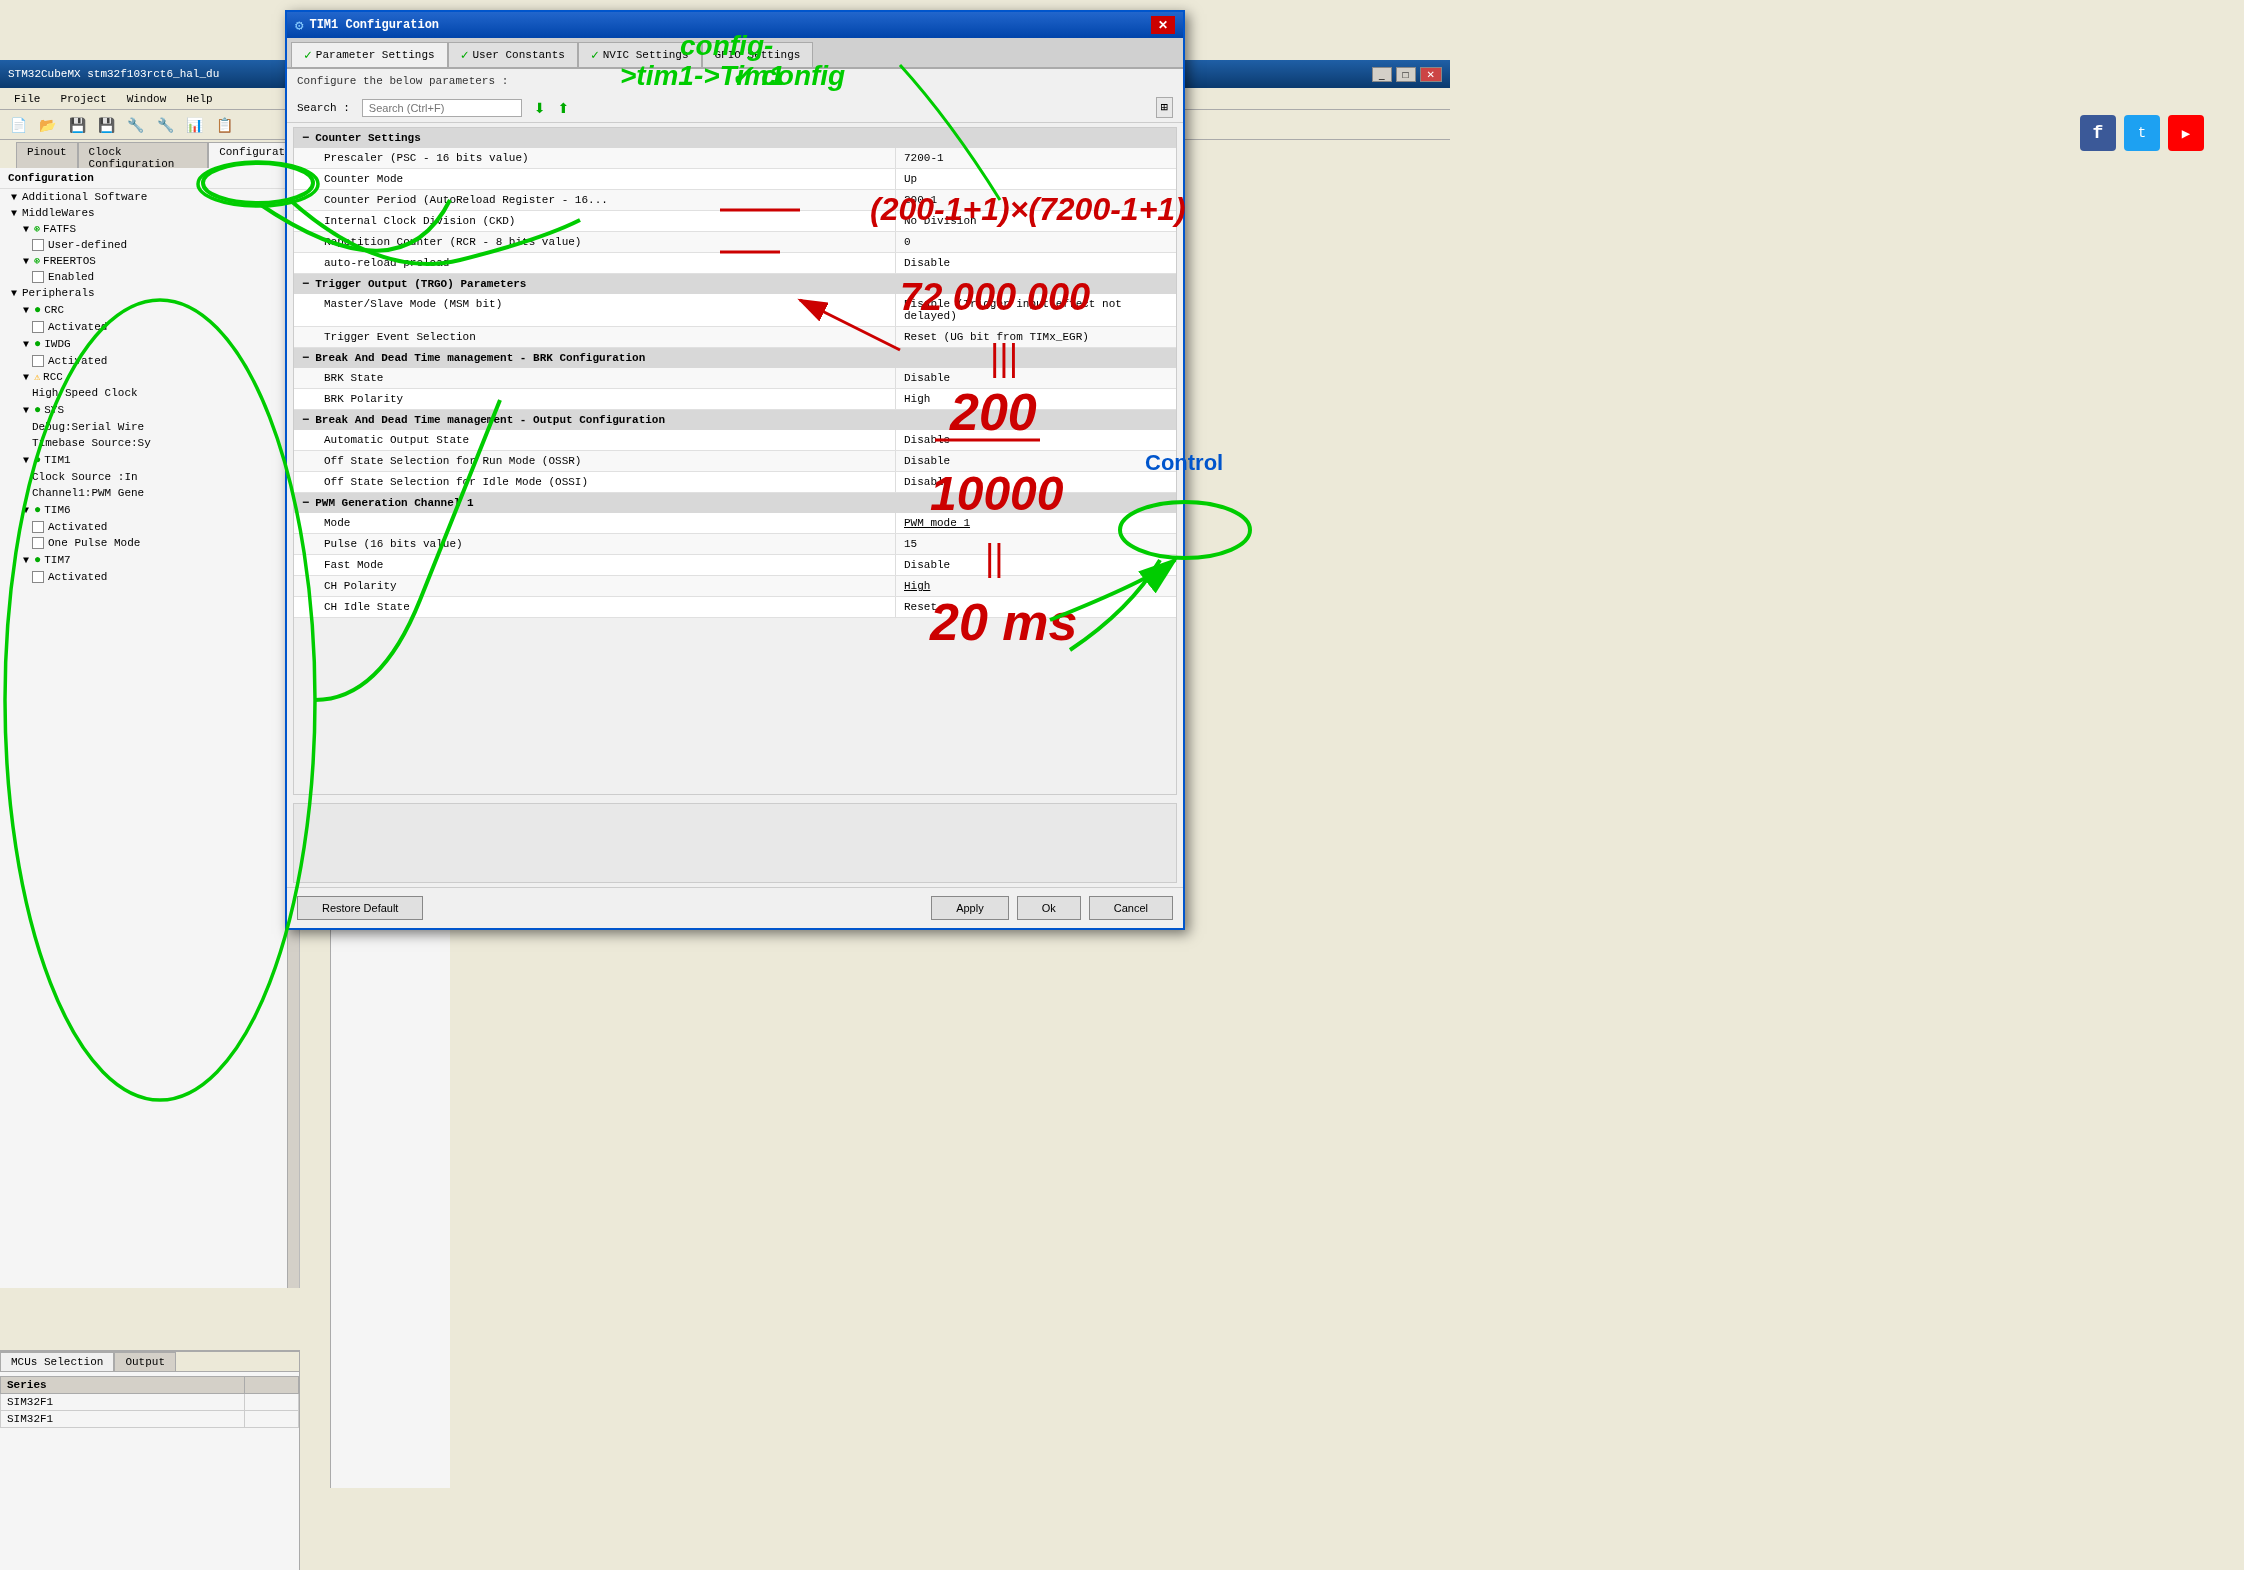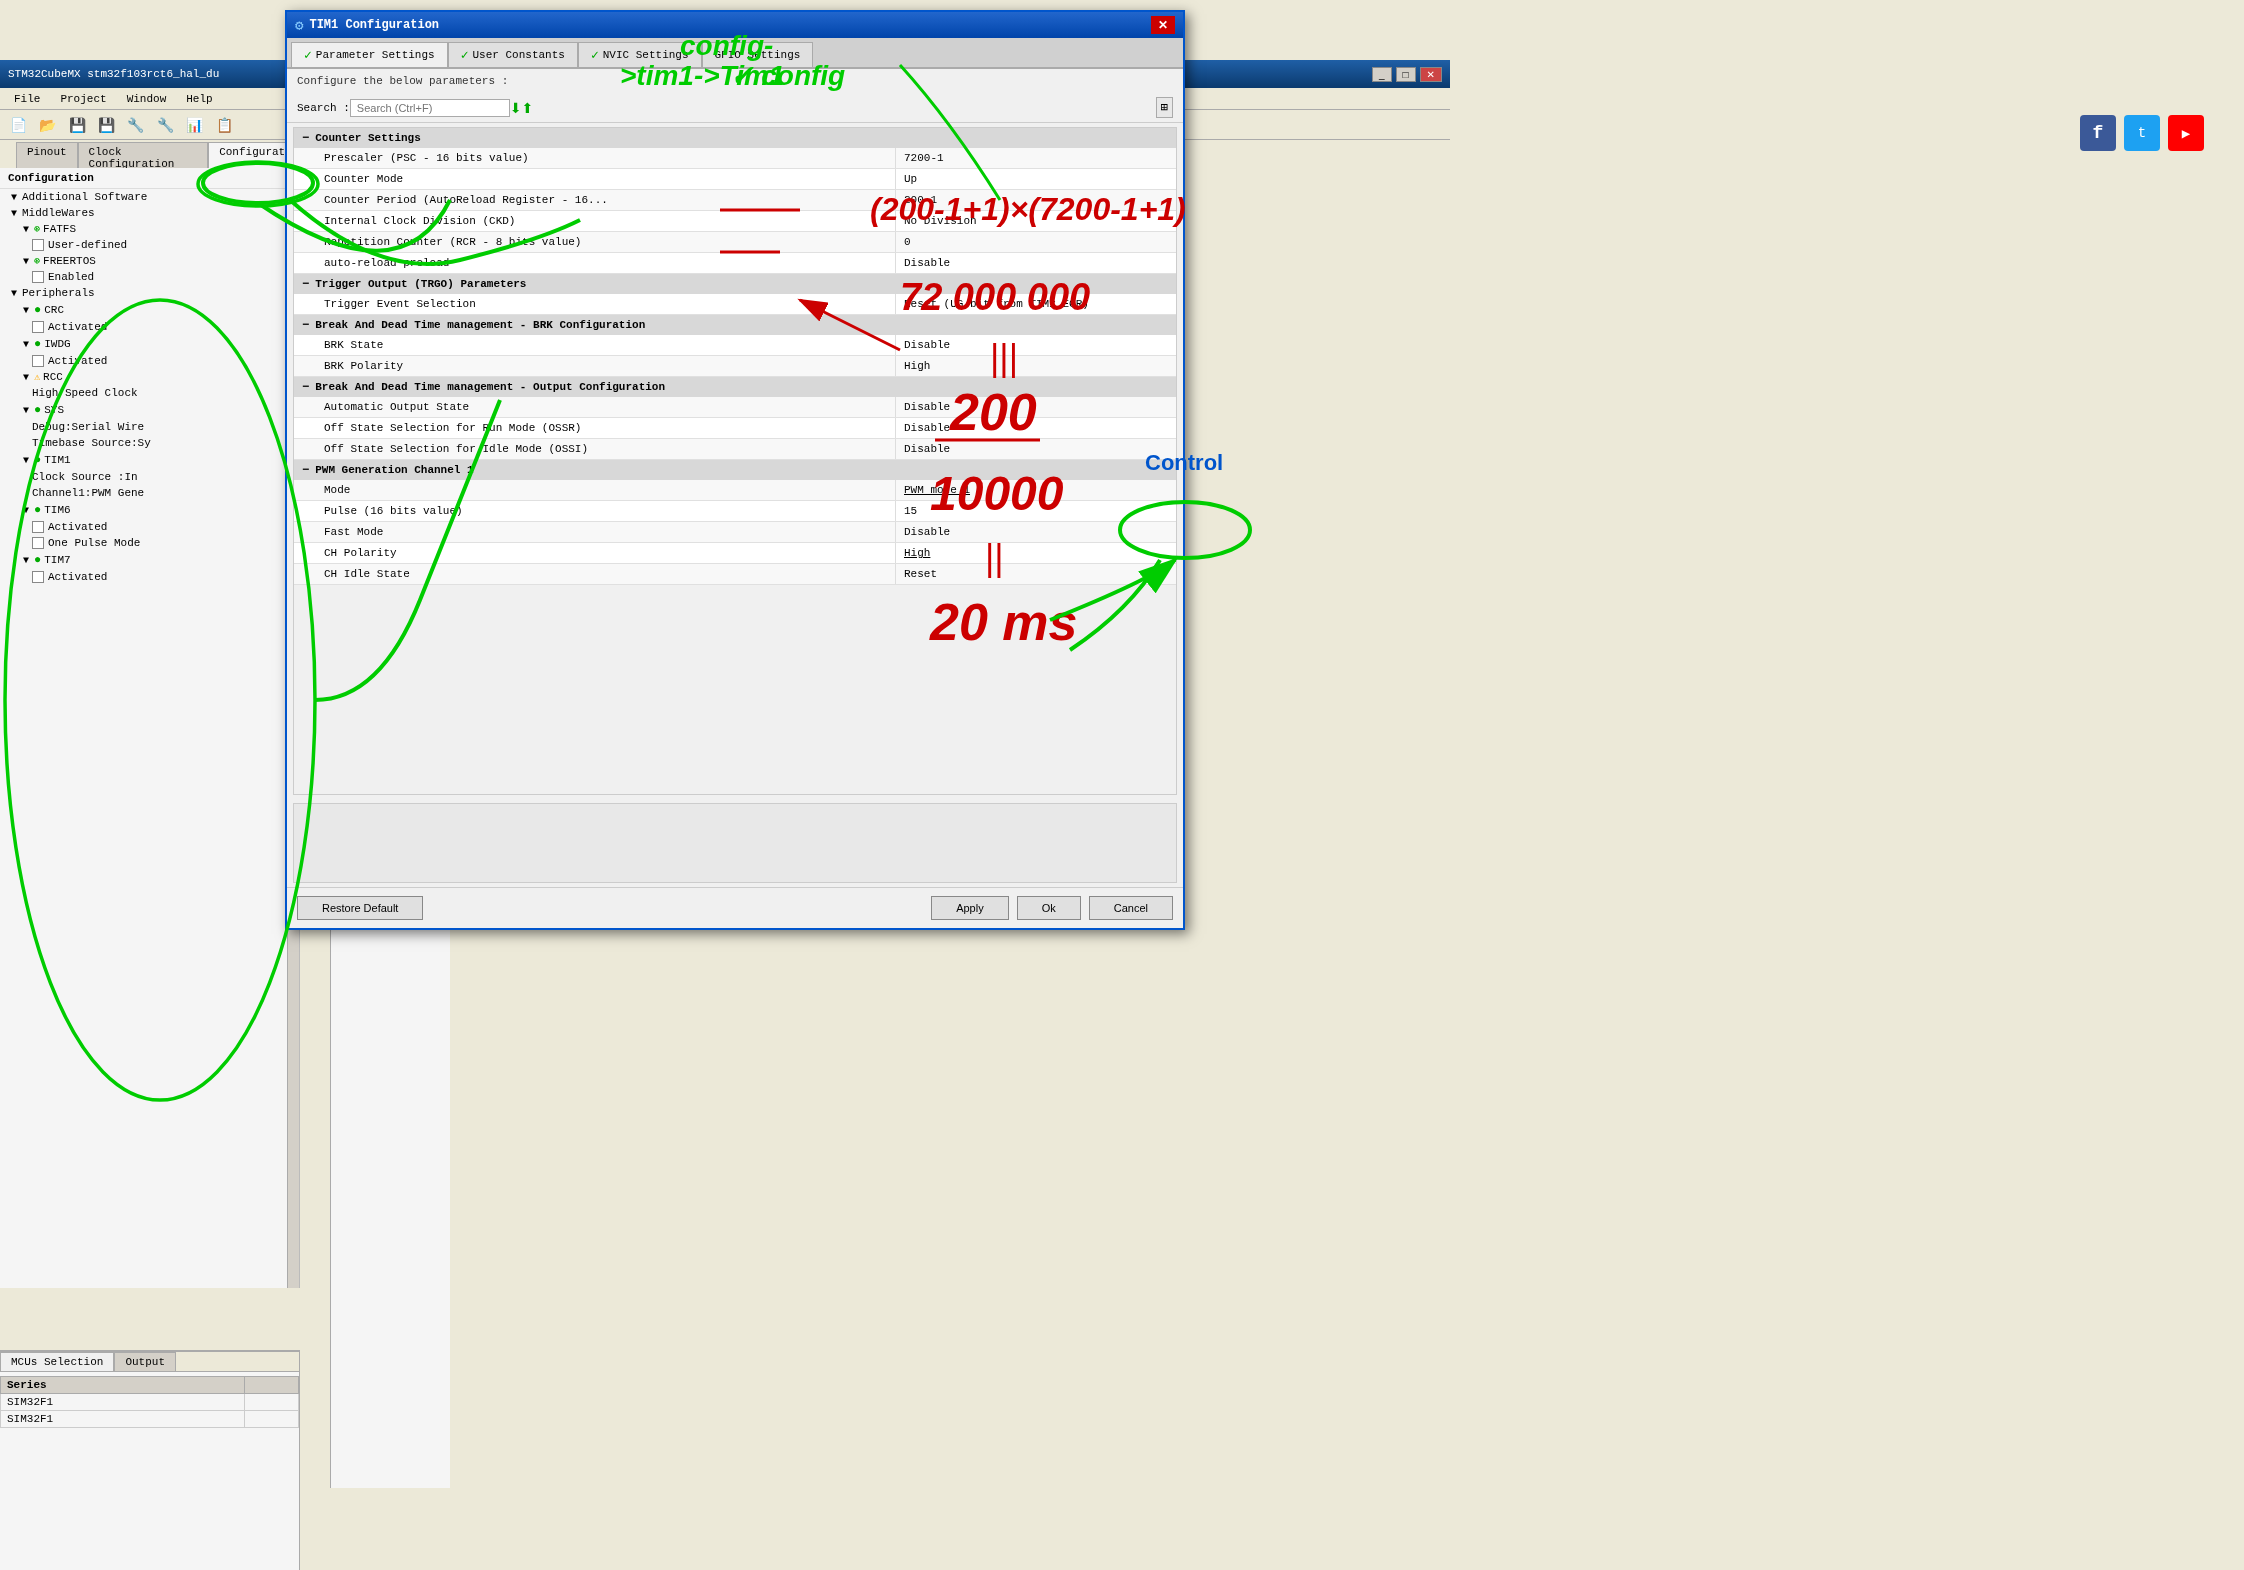--- a/index.html
+++ b/index.html
@@ -181,21 +181,21 @@
     .config-note {
       padding: 6px 10px;
       font-size: 11px;
       color: #333;
     }
 
     .search-bar {
       display: flex;
       align-items: center;
       padding: 4px 10px;
-      gap: 0;
+      gap: 12px;
       border-bottom: 1px solid #ccc;
     }
 
     .search-label {
       font-size: 11px;
     }
 
     .search-input {
       border: 1px solid #aaa;
       padding: 2px 6px;
@@ -666,20 +666,24 @@
         <div class="param-row">
           <div class="param-name">auto-reload preload</div>
           <div class="param-value">Disable</div>
         </div>
 
         <div class="section-header">
           <span class="minus">−</span>
           <span>Trigger Output (TRGO) Parameters</span>
         </div>
         <div class="param-row">
+          <div class="param-name">Master/Slave Mode (MSM bit)</div>
+          <div class="param-value">Disable (Trigger input effect not delayed)</div>
+        </div>
+        <div class="param-row">
           <div class="param-name">Trigger Event Selection</div>
           <div class="param-value">Reset (UG bit from TIMx_EGR)</div>
         </div>
 
         <div class="section-header">
           <span class="minus">−</span>
           <span>Break And Dead Time management - BRK Configuration</span>
         </div>
         <div class="param-row">
           <div class="param-name">BRK State</div>

